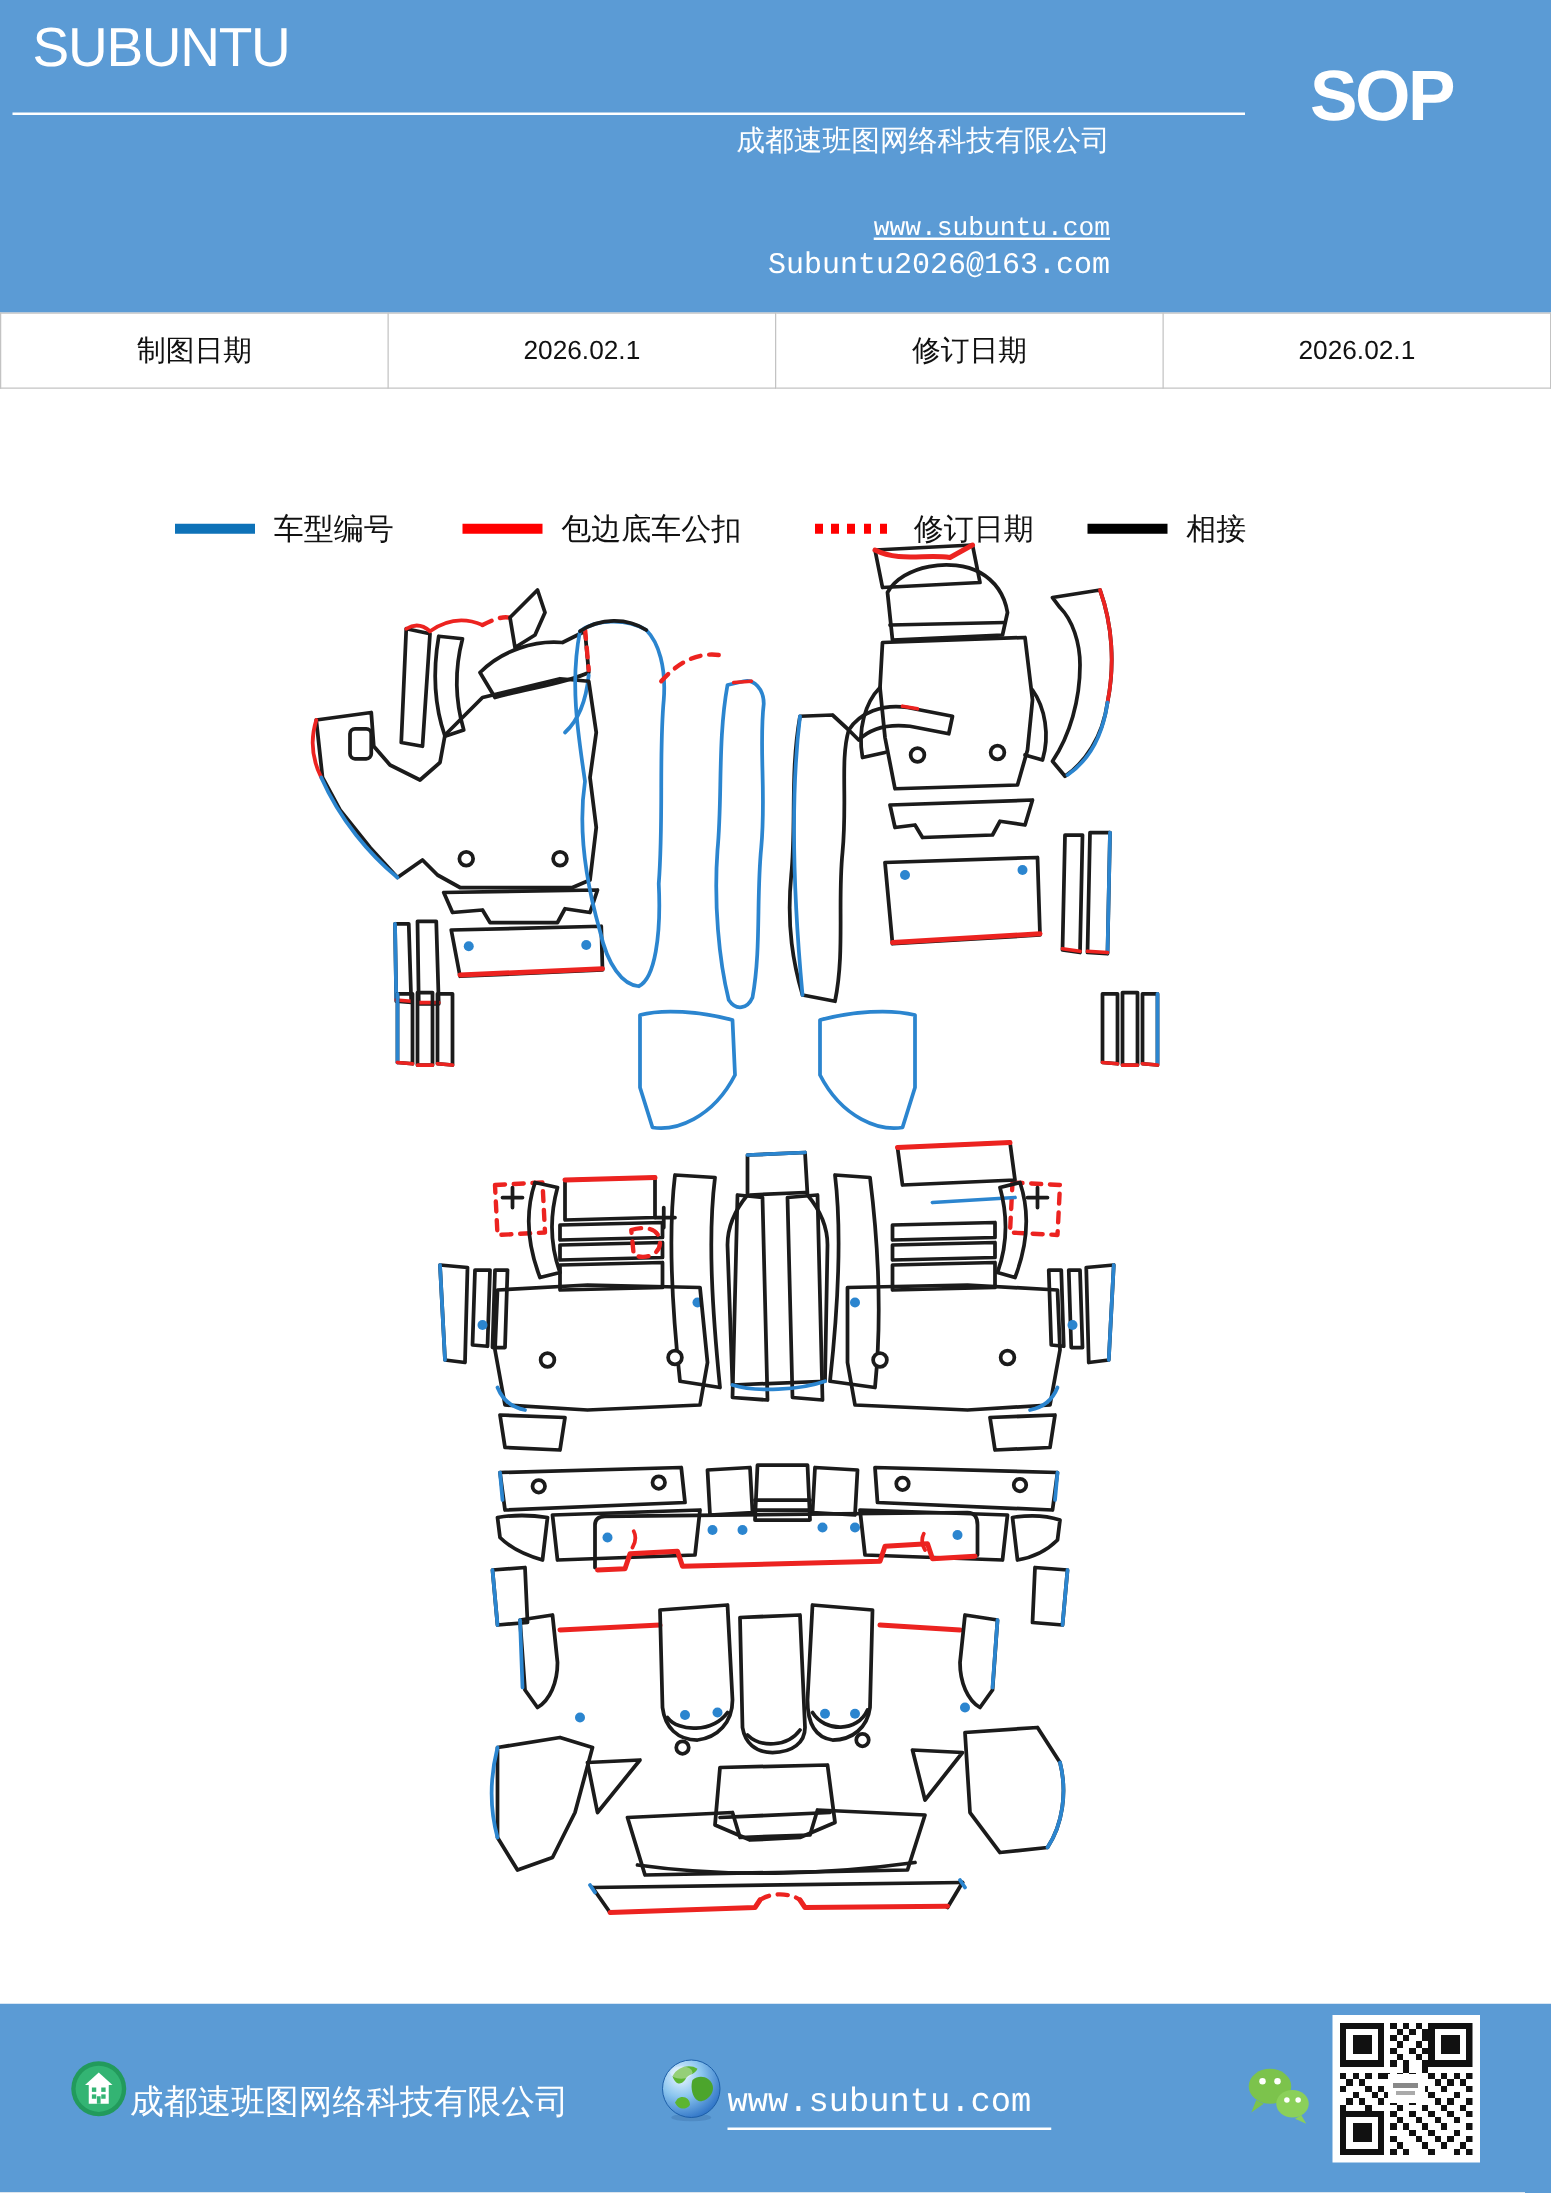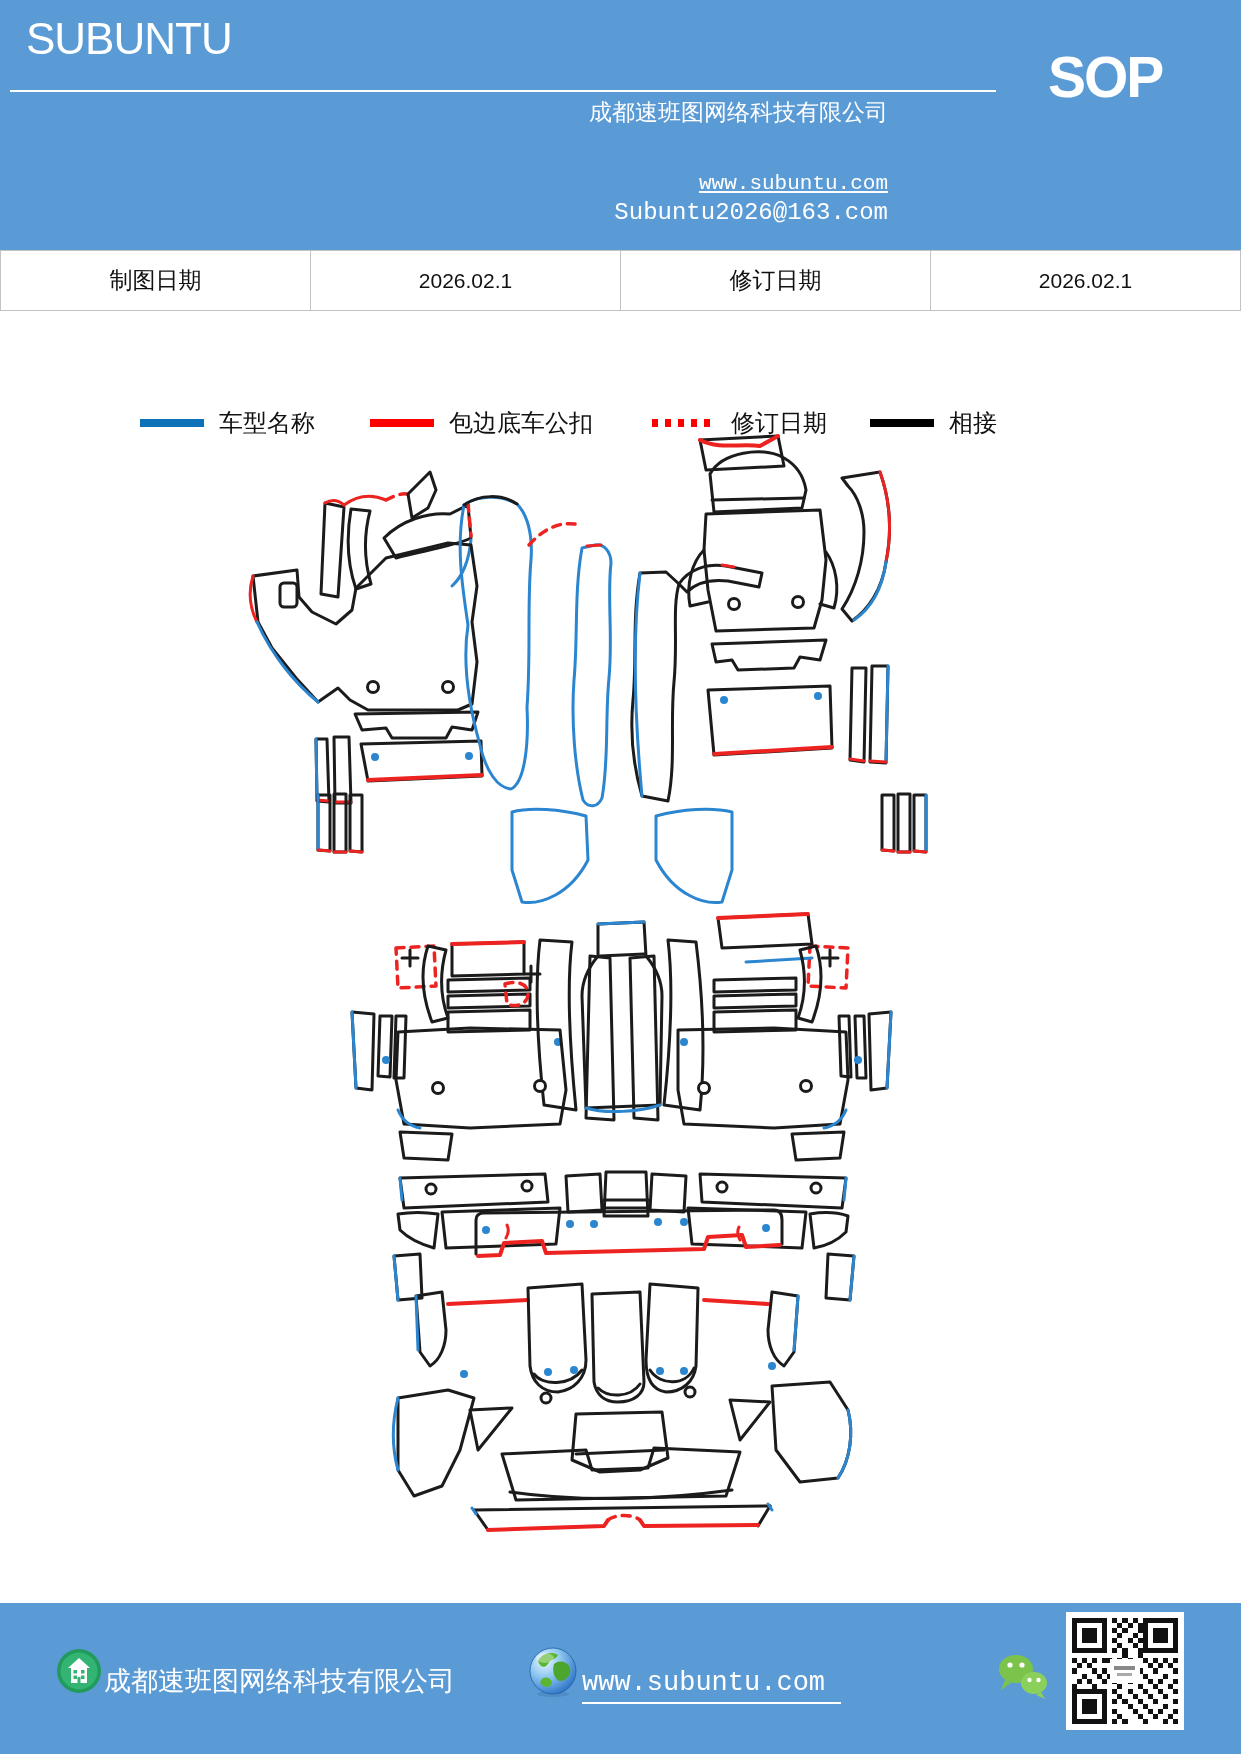--- a/index.html
+++ b/index.html
@@ -74,21 +74,21 @@
       <td class="lab">制图日期</td>
       <td class="val">2026.02.1</td>
       <td class="lab">修订日期</td>
       <td class="val">2026.02.1</td>
     </tr>
   </tbody>
     </table>
 
   <div class="legend-item" style="left:140px">
     <div class="sw sw-blue"></div>
-    <span class="legend-label">车型名称</span>
+    <span class="legend-label">车型编号</span>
   </div>
   <div class="legend-item" style="left:370px">
     <div class="sw sw-red"></div>
     <span class="legend-label">包边底车公扣</span>
   </div>
   <div class="legend-item" style="left:652px">
     <div class="sw sw-dot"></div>
     <span class="legend-label">修订日期</span>
   </div>
   <div class="legend-item" style="left:870px">

